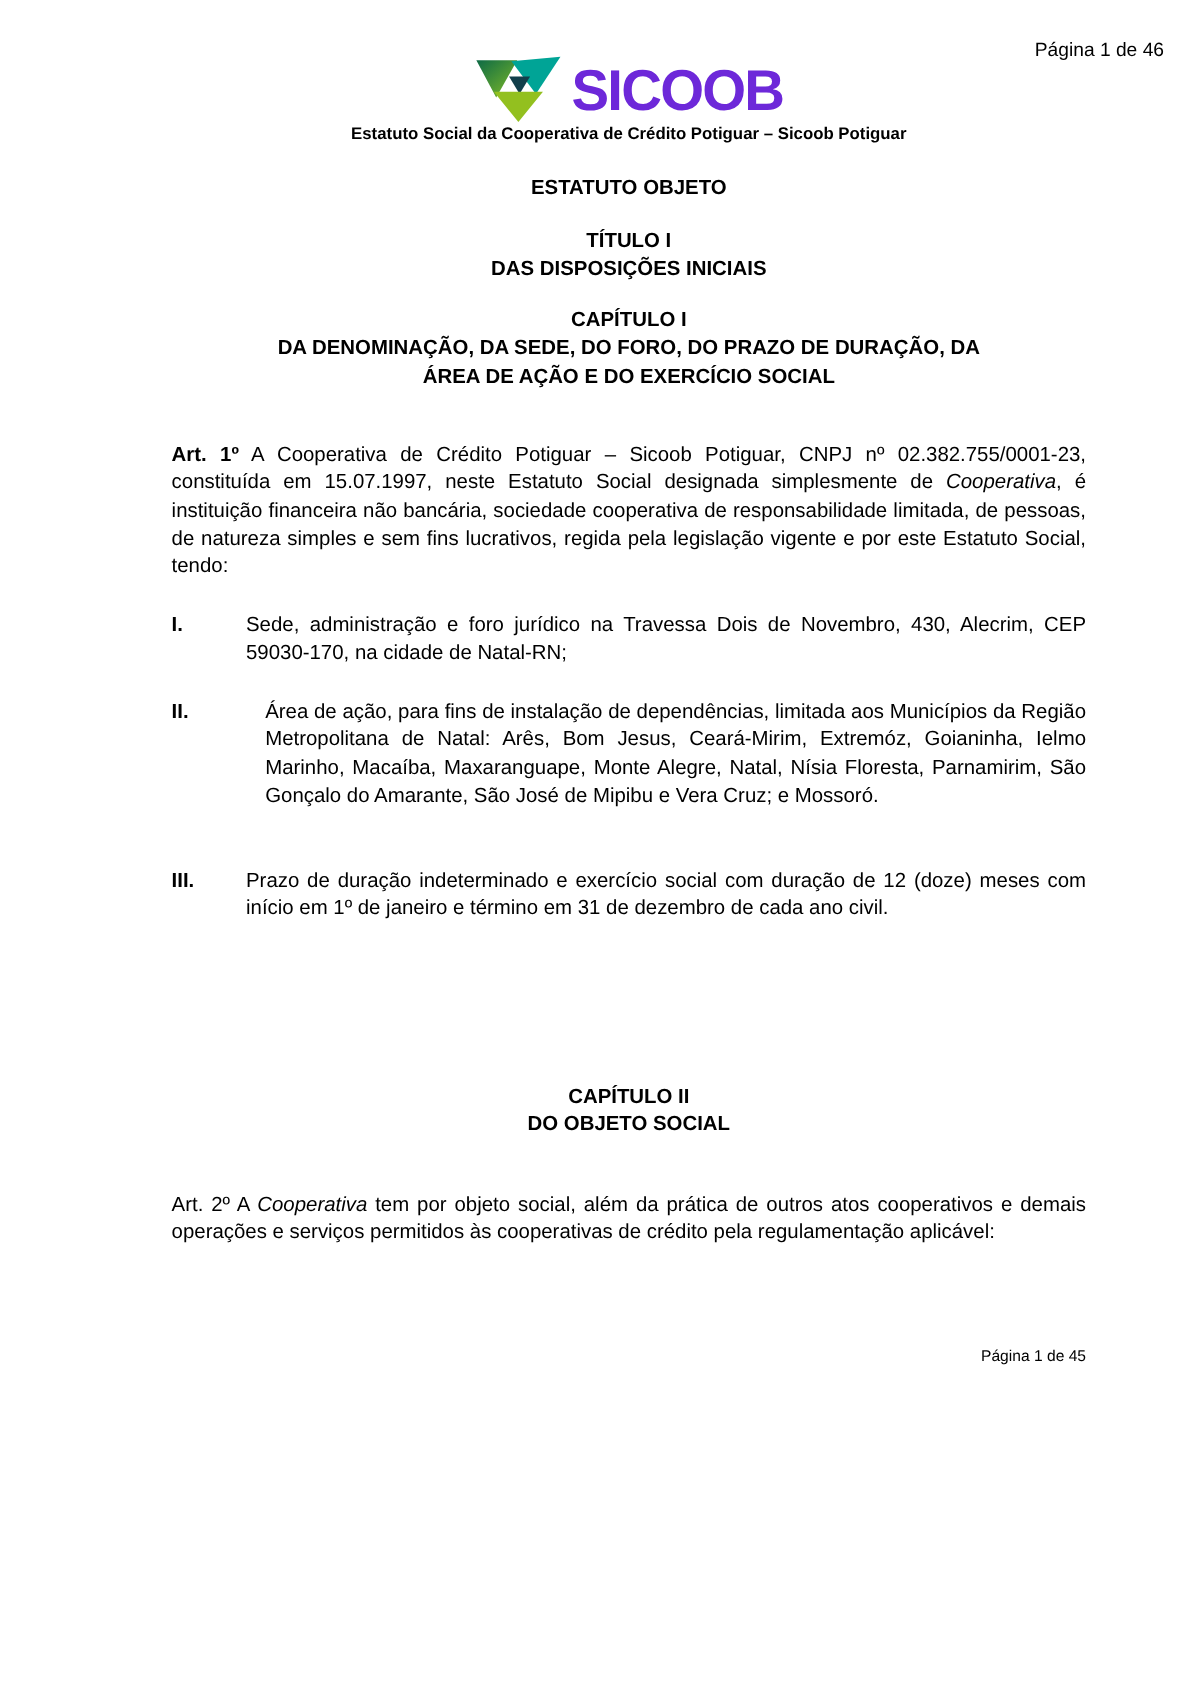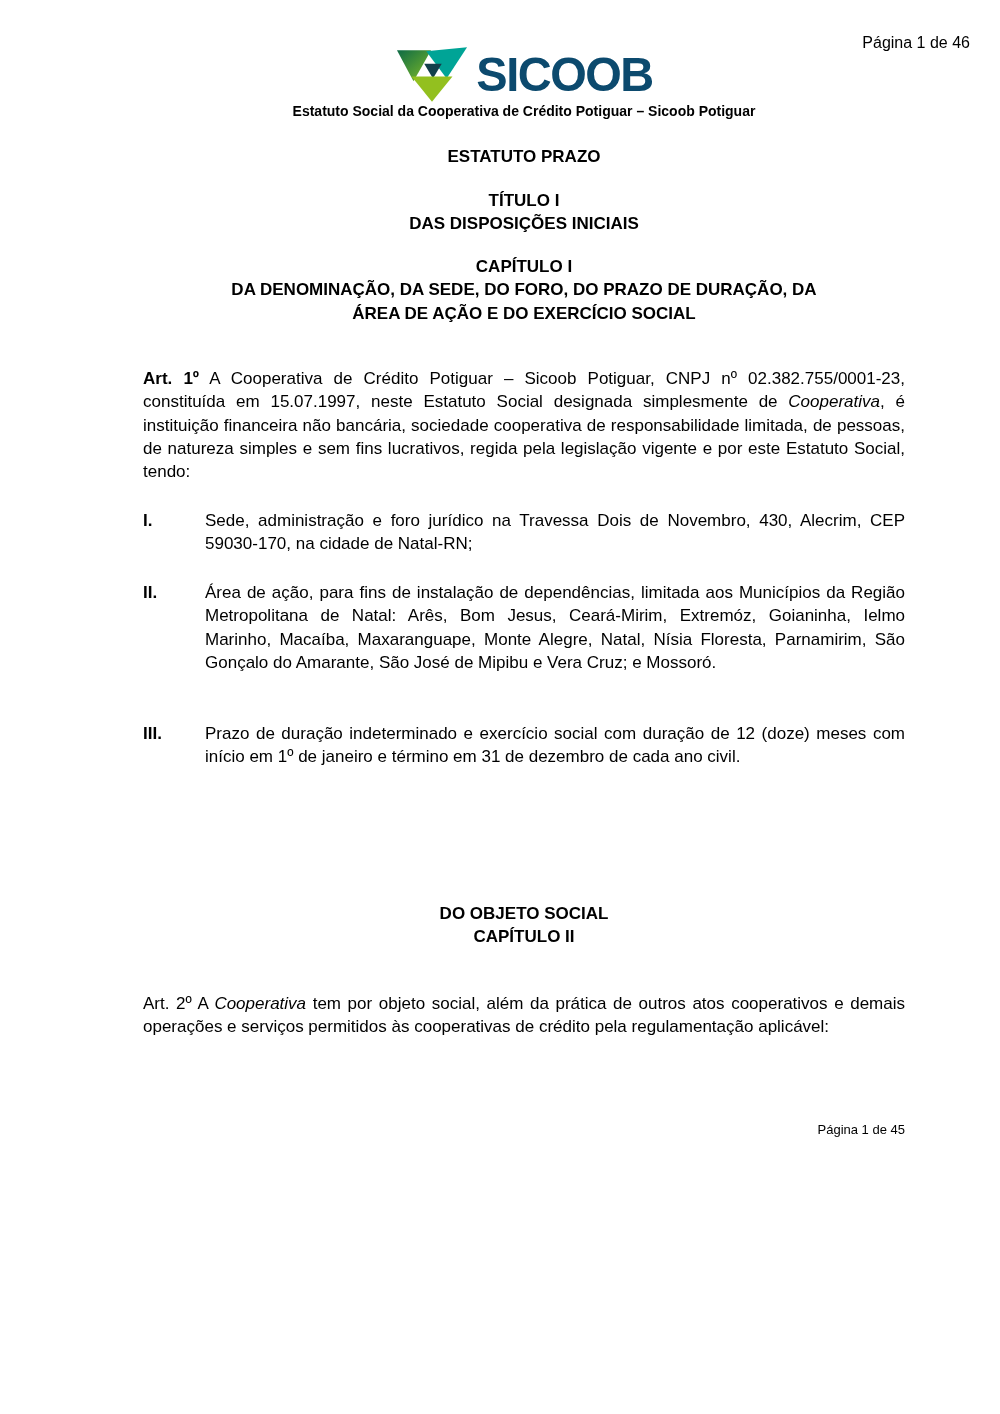--- a/index.html
+++ b/index.html
@@ -11,36 +11,36 @@
     overflow:hidden;
     font-family:"Liberation Sans","DejaVu Sans",sans-serif;
     color:#000000;
   }
   .abs{position:absolute;}
   .col{left:143px;width:762px;}
   .pagenum-top{top:33px;right:30px;font-size:16px;line-height:19px;margin-left:21px;}
   .logo-row{top:45px;height:58px;display:flex;justify-content:center;align-items:center;gap:7px;}
   .wordmark{
     font-size:47px;font-weight:bold;letter-spacing:-1.5px;
-    color:#0c4a6e;line-height:1;transform:scaleY(1.02);
+    color:#6d28d9;line-height:1;transform:scaleY(1.02);
   }
   .subtitle{top:102px;text-align:center;font-weight:bold;font-size:14px;line-height:18px;}
   .heading{font-size:17px;font-weight:bold;line-height:23.3px;text-align:center;}
   .main-title{top:145px;}
   .titulo-block{top:189px;}
   .cap1-block{top:255px;}
   .cap1-name{white-space:pre-line;}
   .cap2-block{top:902px;}
   .para{font-size:17px;line-height:23.3px;text-align:justify;margin-top:20px;}
   .art1{top:347px;}
   .item{display:flex;}
   .item-label{width:62px;flex-shrink:0;font-weight:bold;}
   .item-text{flex:1;text-align:justify;}
   .item1{top:489px;}
-  .item2{top:561px;}
+  .item2{top:561px;gap:16px;}
   .item3{top:702px;}
   .punico{top:793px;}
   .art2{top:972px;}
   .pagenum-bottom{top:1086px;text-align:right;font-size:13px;line-height:16px;margin-top:36px;}
 </style>
 </head>
 <body>
 
 <div class="page">
 
@@ -57,21 +57,21 @@
       <polygon points="2,4 37,4 19,36" fill="url(#gradGreen)"></polygon>
       <polygon points="32,5 74,1 53,33" fill="#00A496"></polygon>
       <polygon points="30,18 48,18 39,33" fill="#123F4B"></polygon>
       <polygon points="17,31 59,31 38,57" fill="#93C01F"></polygon>
     </svg>
     <span class="wordmark">SICOOB</span>
   </div>
 
   <div class="abs col subtitle">Estatuto Social da Cooperativa de Crédito Potiguar – Sicoob Potiguar</div>
 
-  <div class="abs col heading main-title">ESTATUTO PRAZO</div>
+  <div class="abs col heading main-title">ESTATUTO OBJETO</div>
 
   <div class="abs col heading titulo-block">
     <div>TÍTULO I</div>
     <div>DAS DISPOSIÇÕES INICIAIS</div>
   </div>
 
   <div class="abs col heading cap1-block">
     <div>CAPÍTULO I</div>
     <div class="cap1-name">DA DENOMINAÇÃO, DA SEDE, DO FORO, DO PRAZO DE DURAÇÃO, DA
 ÁREA DE AÇÃO E DO EXERCÍCIO SOCIAL</div>
@@ -89,21 +89,21 @@
     <span class="item-text">Área de ação, para fins de instalação de dependências, limitada aos Municípios da Região Metropolitana de Natal: Arês, Bom Jesus, Ceará-Mirim, Extremóz, Goianinha, Ielmo Marinho, Macaíba, Maxaranguape, Monte Alegre, Natal, Nísia Floresta, Parnamirim, São Gonçalo do Amarante, São José de Mipibu e Vera Cruz; e Mossoró.</span>
   </div>
 
   <div class="abs col para item item3">
     <span class="item-label">III.</span>
     <span class="item-text">Prazo de duração indeterminado e exercício social com duração de 12 (doze) meses com início em 1º de janeiro e término em 31 de dezembro de cada ano civil.</span>
   </div>
 
 
   <div class="abs col heading cap2-block">
+    <div>CAPÍTULO II</div>
     <div>DO OBJETO SOCIAL</div>
-    <div>CAPÍTULO II</div>
   </div>
 
   <div class="abs col para art2"><span style="font-weight: normal;">Art. 2º</span><span> A </span><span style="font-style: italic;">Cooperativa</span><span> tem por objeto social, além da prática de outros atos cooperativos e demais operações e serviços permitidos às cooperativas de crédito pela regulamentação aplicável:</span></div>
 
   <div class="abs col pagenum-bottom">Página 1 de 45</div>
 
 </div>
 
 </body></html>

